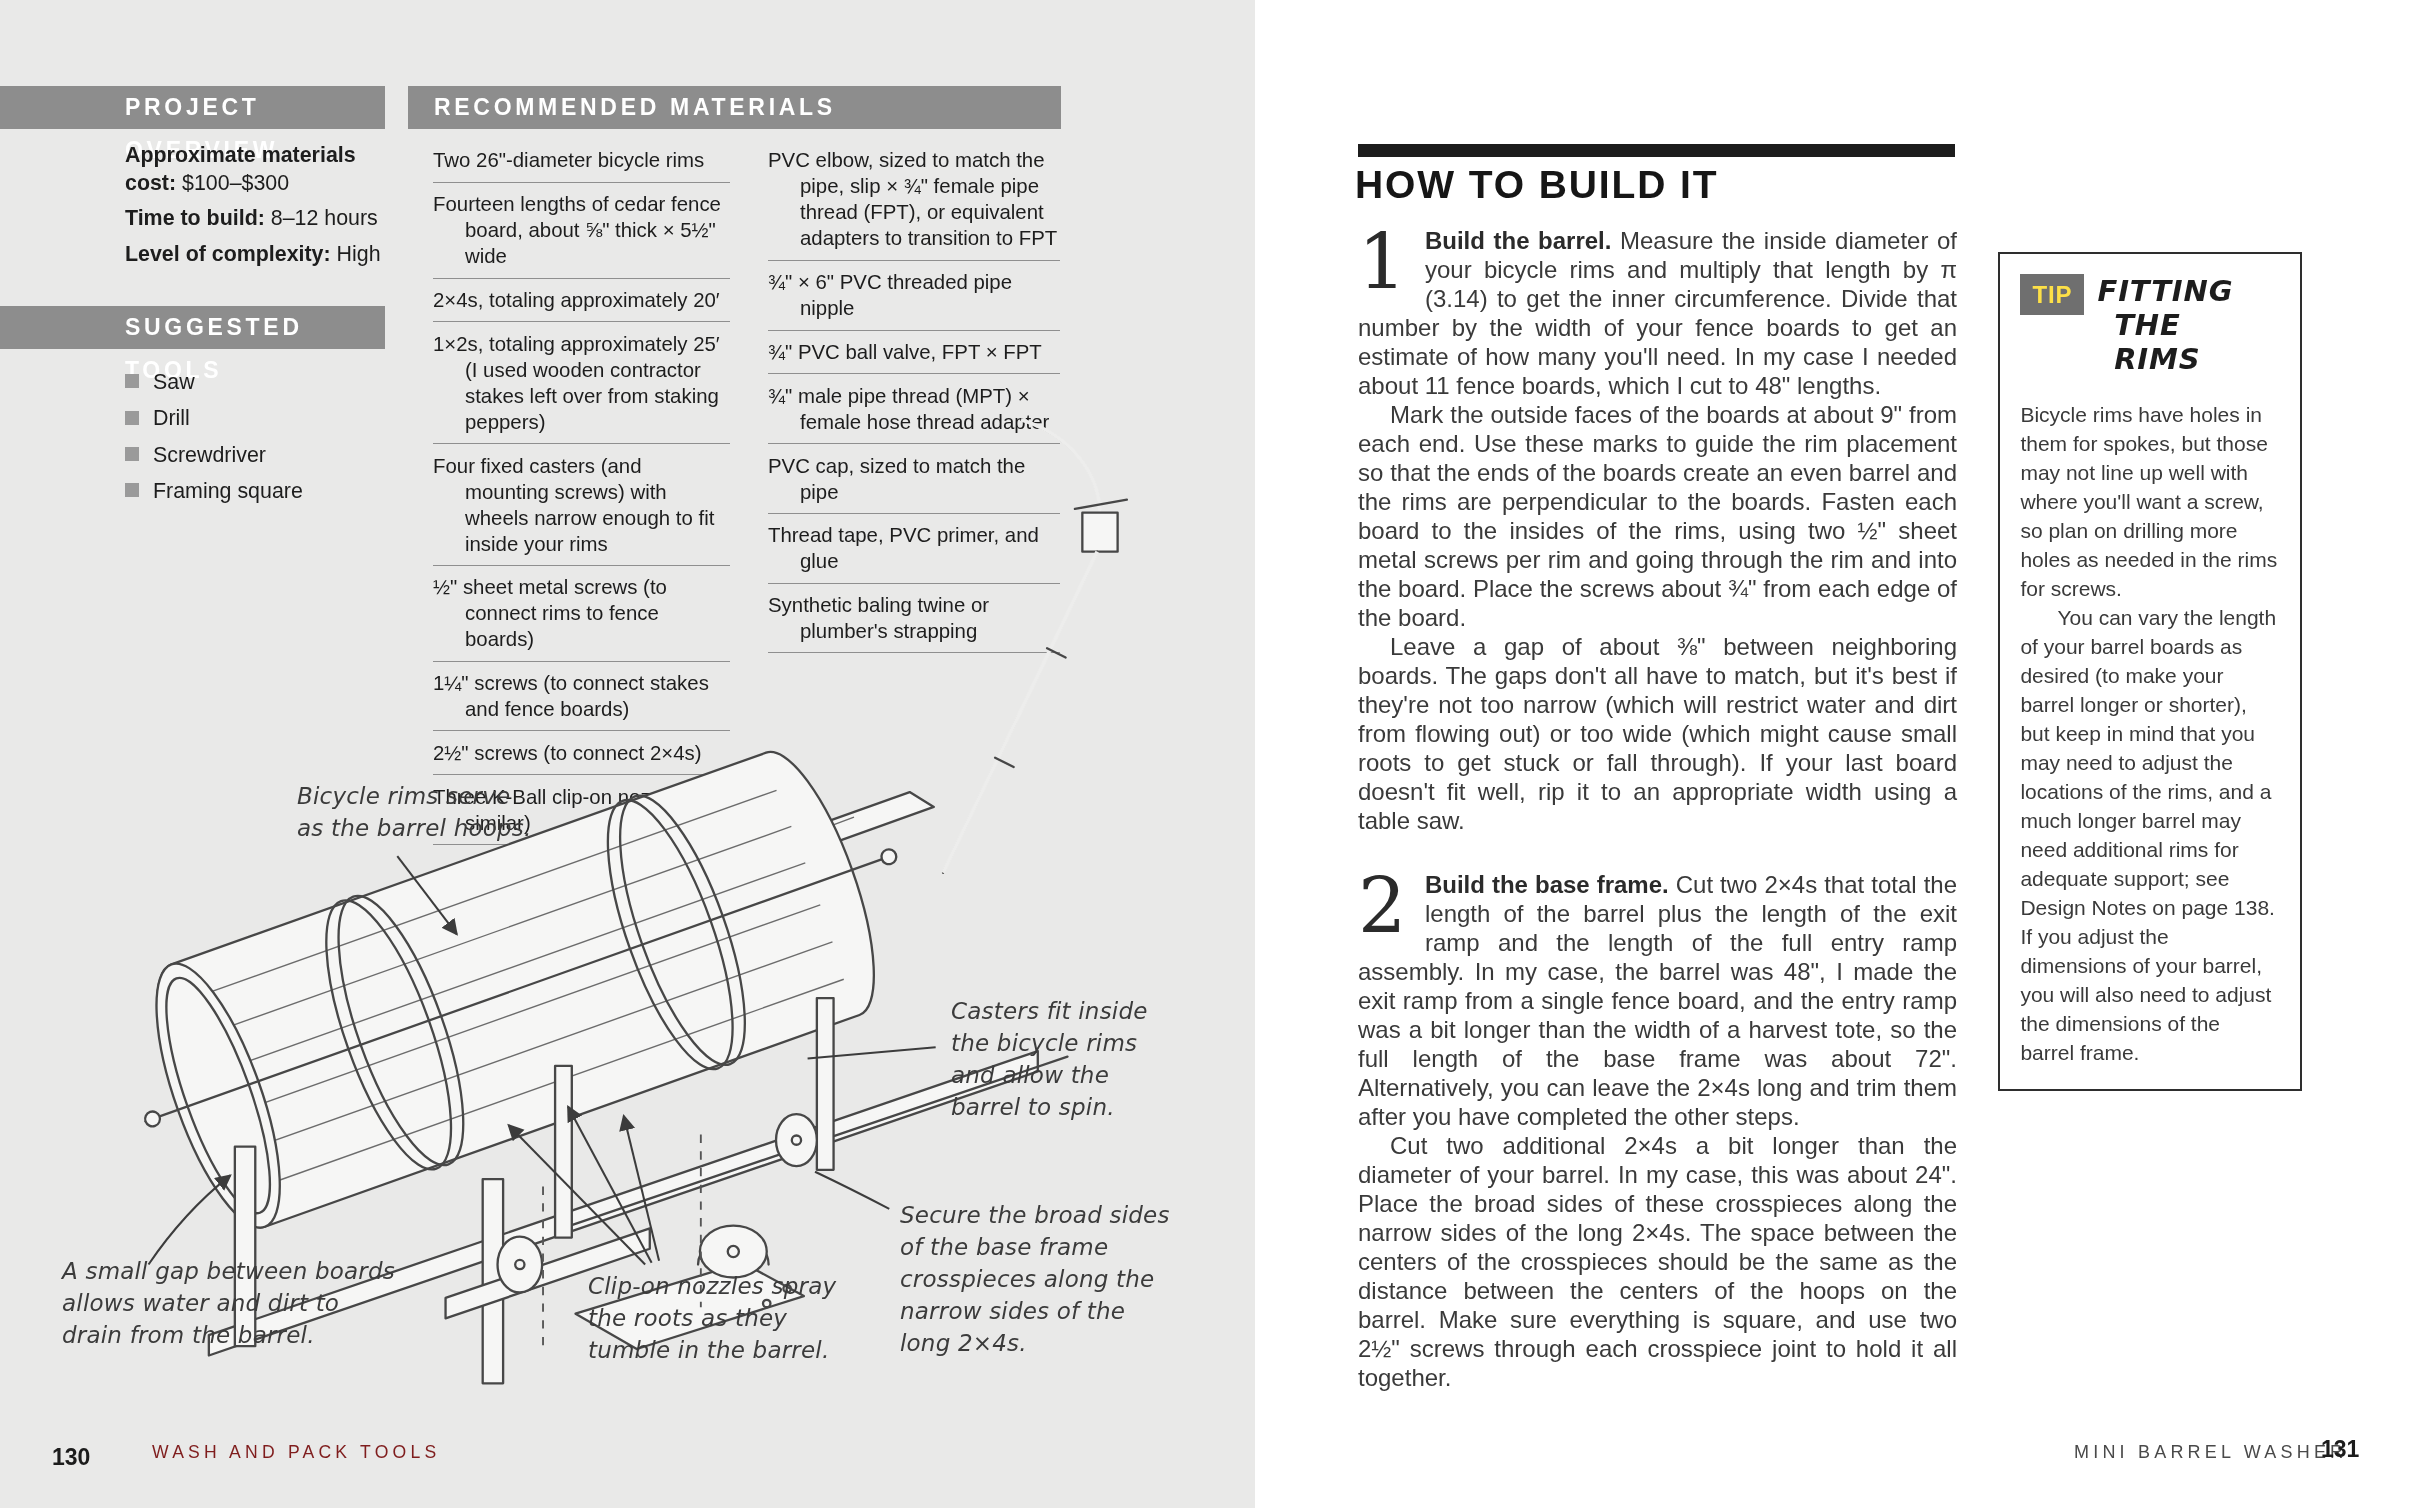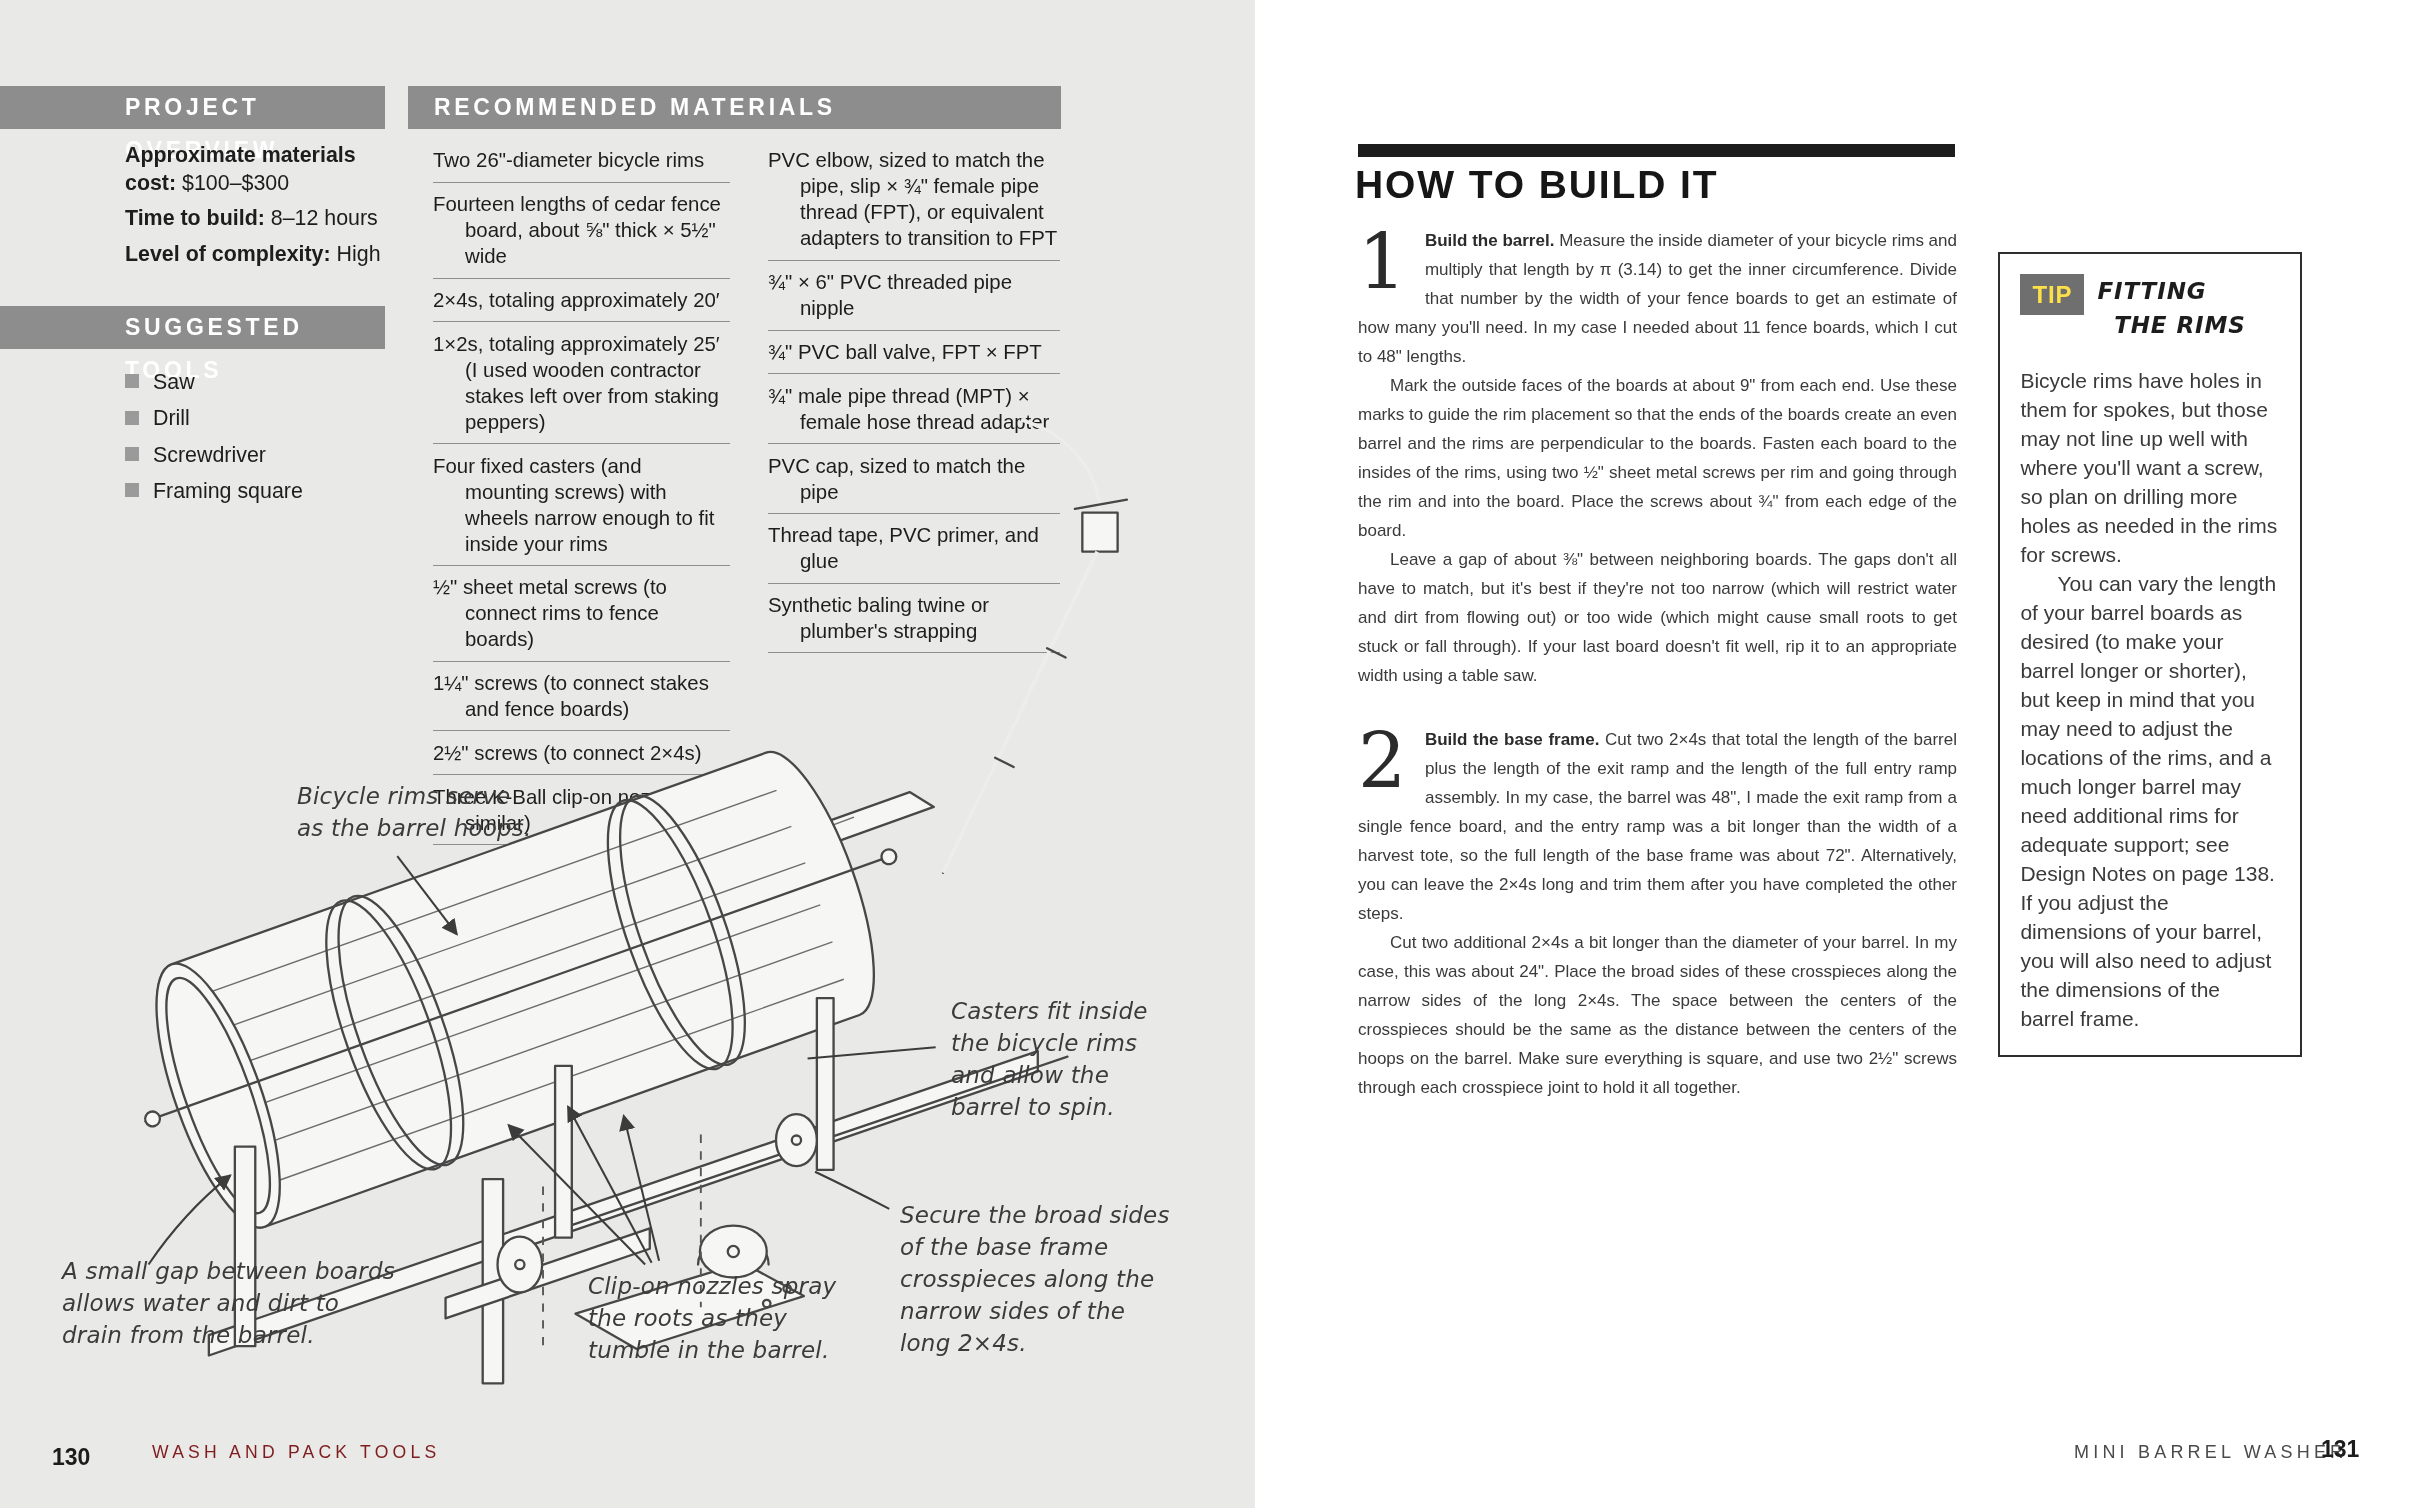--- a/index.html
+++ b/index.html
@@ -32,29 +32,29 @@
   .page-right{position:absolute;left:1255px;top:0;width:1158px;height:1508px;background:#ffffff;}
   .how-bar{position:absolute;left:103px;top:144px;width:597px;height:13px;background:#1d1d1d;}
   .how-title{position:absolute;left:100px;top:163px;font-size:39px;font-weight:700;letter-spacing:1.9px;
              color:#161616;font-stretch:condensed;}
   .steps{position:absolute;left:103px;top:226px;width:599px;}
   .step{position:relative;}
   .step::after{content:"";display:block;clear:both;}
   .step + .step{margin-top:35px;}
   .step-num{float:left;font-family:"DejaVu Serif",serif;font-weight:400;font-size:76px;line-height:63px;
             margin:3.7px 18.6px 0 0;color:#2b2b2b;}
-  .step-p{margin:0;font-size:17px;line-height:29px;color:#3a3a3a;text-align:justify;}
+  .step-p{margin:0;font-size:24px;line-height:29px;color:#3a3a3a;text-align:justify;}
   .step-p .lead{font-weight:700;color:#2b2b2b;}
   .step-p.cont{text-indent:32px;}
   .tip-box{position:absolute;left:743px;top:252px;width:304px;min-height:733px;box-sizing:border-box;
            border:2.8px solid #2e2e2e;background:#fff;padding:20.4px 22px 22px 20.4px;}
   .tip-head{display:flex;align-items:flex-start;}
   .tip-label{display:inline-block;background:#6f6f6f;color:#fde047;font-weight:700;font-size:24px;
              letter-spacing:0.9px;padding:6.5px 12px;margin-right:13px;}
-  .tip-title{font-family:"DejaVu Sans",sans-serif;font-style:italic;font-weight:700;font-size:23px;
+  .tip-title{font-family:"DejaVu Sans",sans-serif;font-style:italic;font-weight:700;font-size:29px;
              line-height:34px;color:#1d1d1d;letter-spacing:0.9px;}
   .tip-title .tt2{display:inline-block;margin-left:16.7px;}
   .tip-body p{margin:0;font-size:21px;line-height:29px;color:#3a3a3a;}
   .tip-body p.p1{margin-top:24px;}
   .tip-body p.p2{text-indent:37px;}
   .foot-right-sec{position:absolute;left:819px;top:1442px;font-size:18px;letter-spacing:4.2px;color:#4a4a4a;}
   .foot-right-num{position:absolute;left:1066px;top:1436px;font-size:23px;font-weight:700;color:#1c1c1c;}
   
   .ln{stroke:#474747;fill:none;stroke-width:2.5;stroke-linecap:round;stroke-linejoin:round;}
   .lnthin{stroke:#6c6c6c;fill:none;stroke-width:1.5;}

